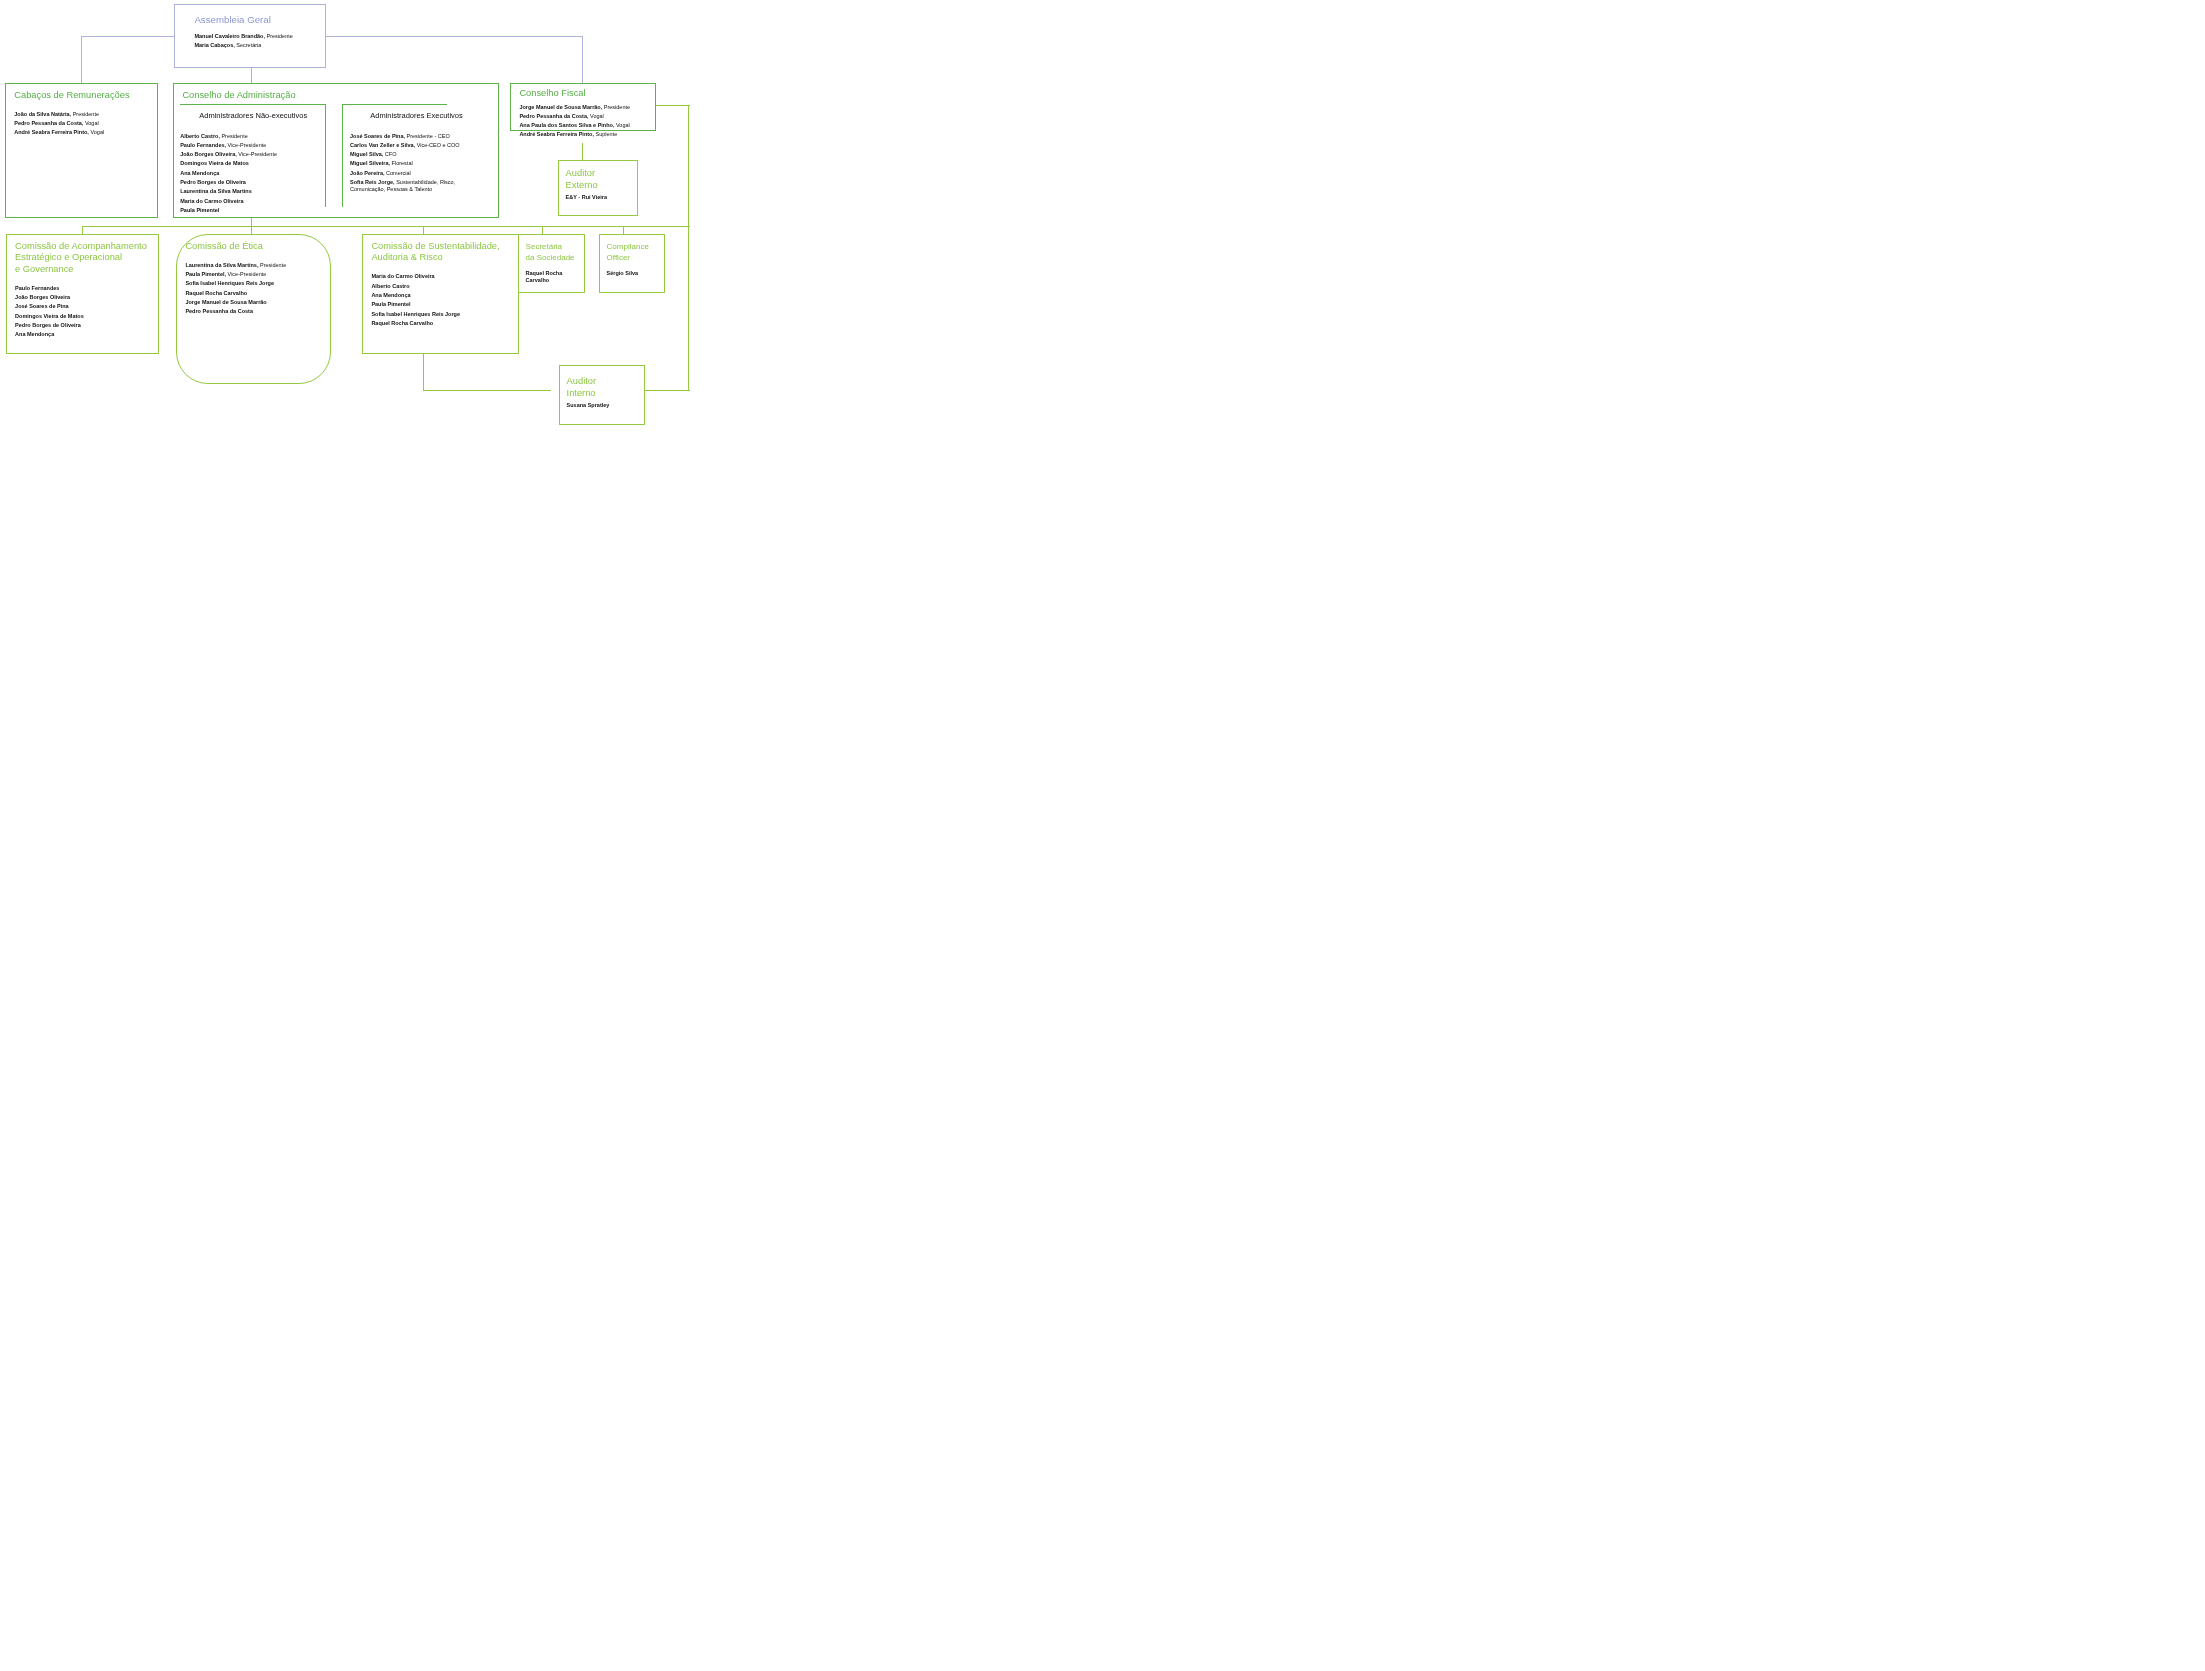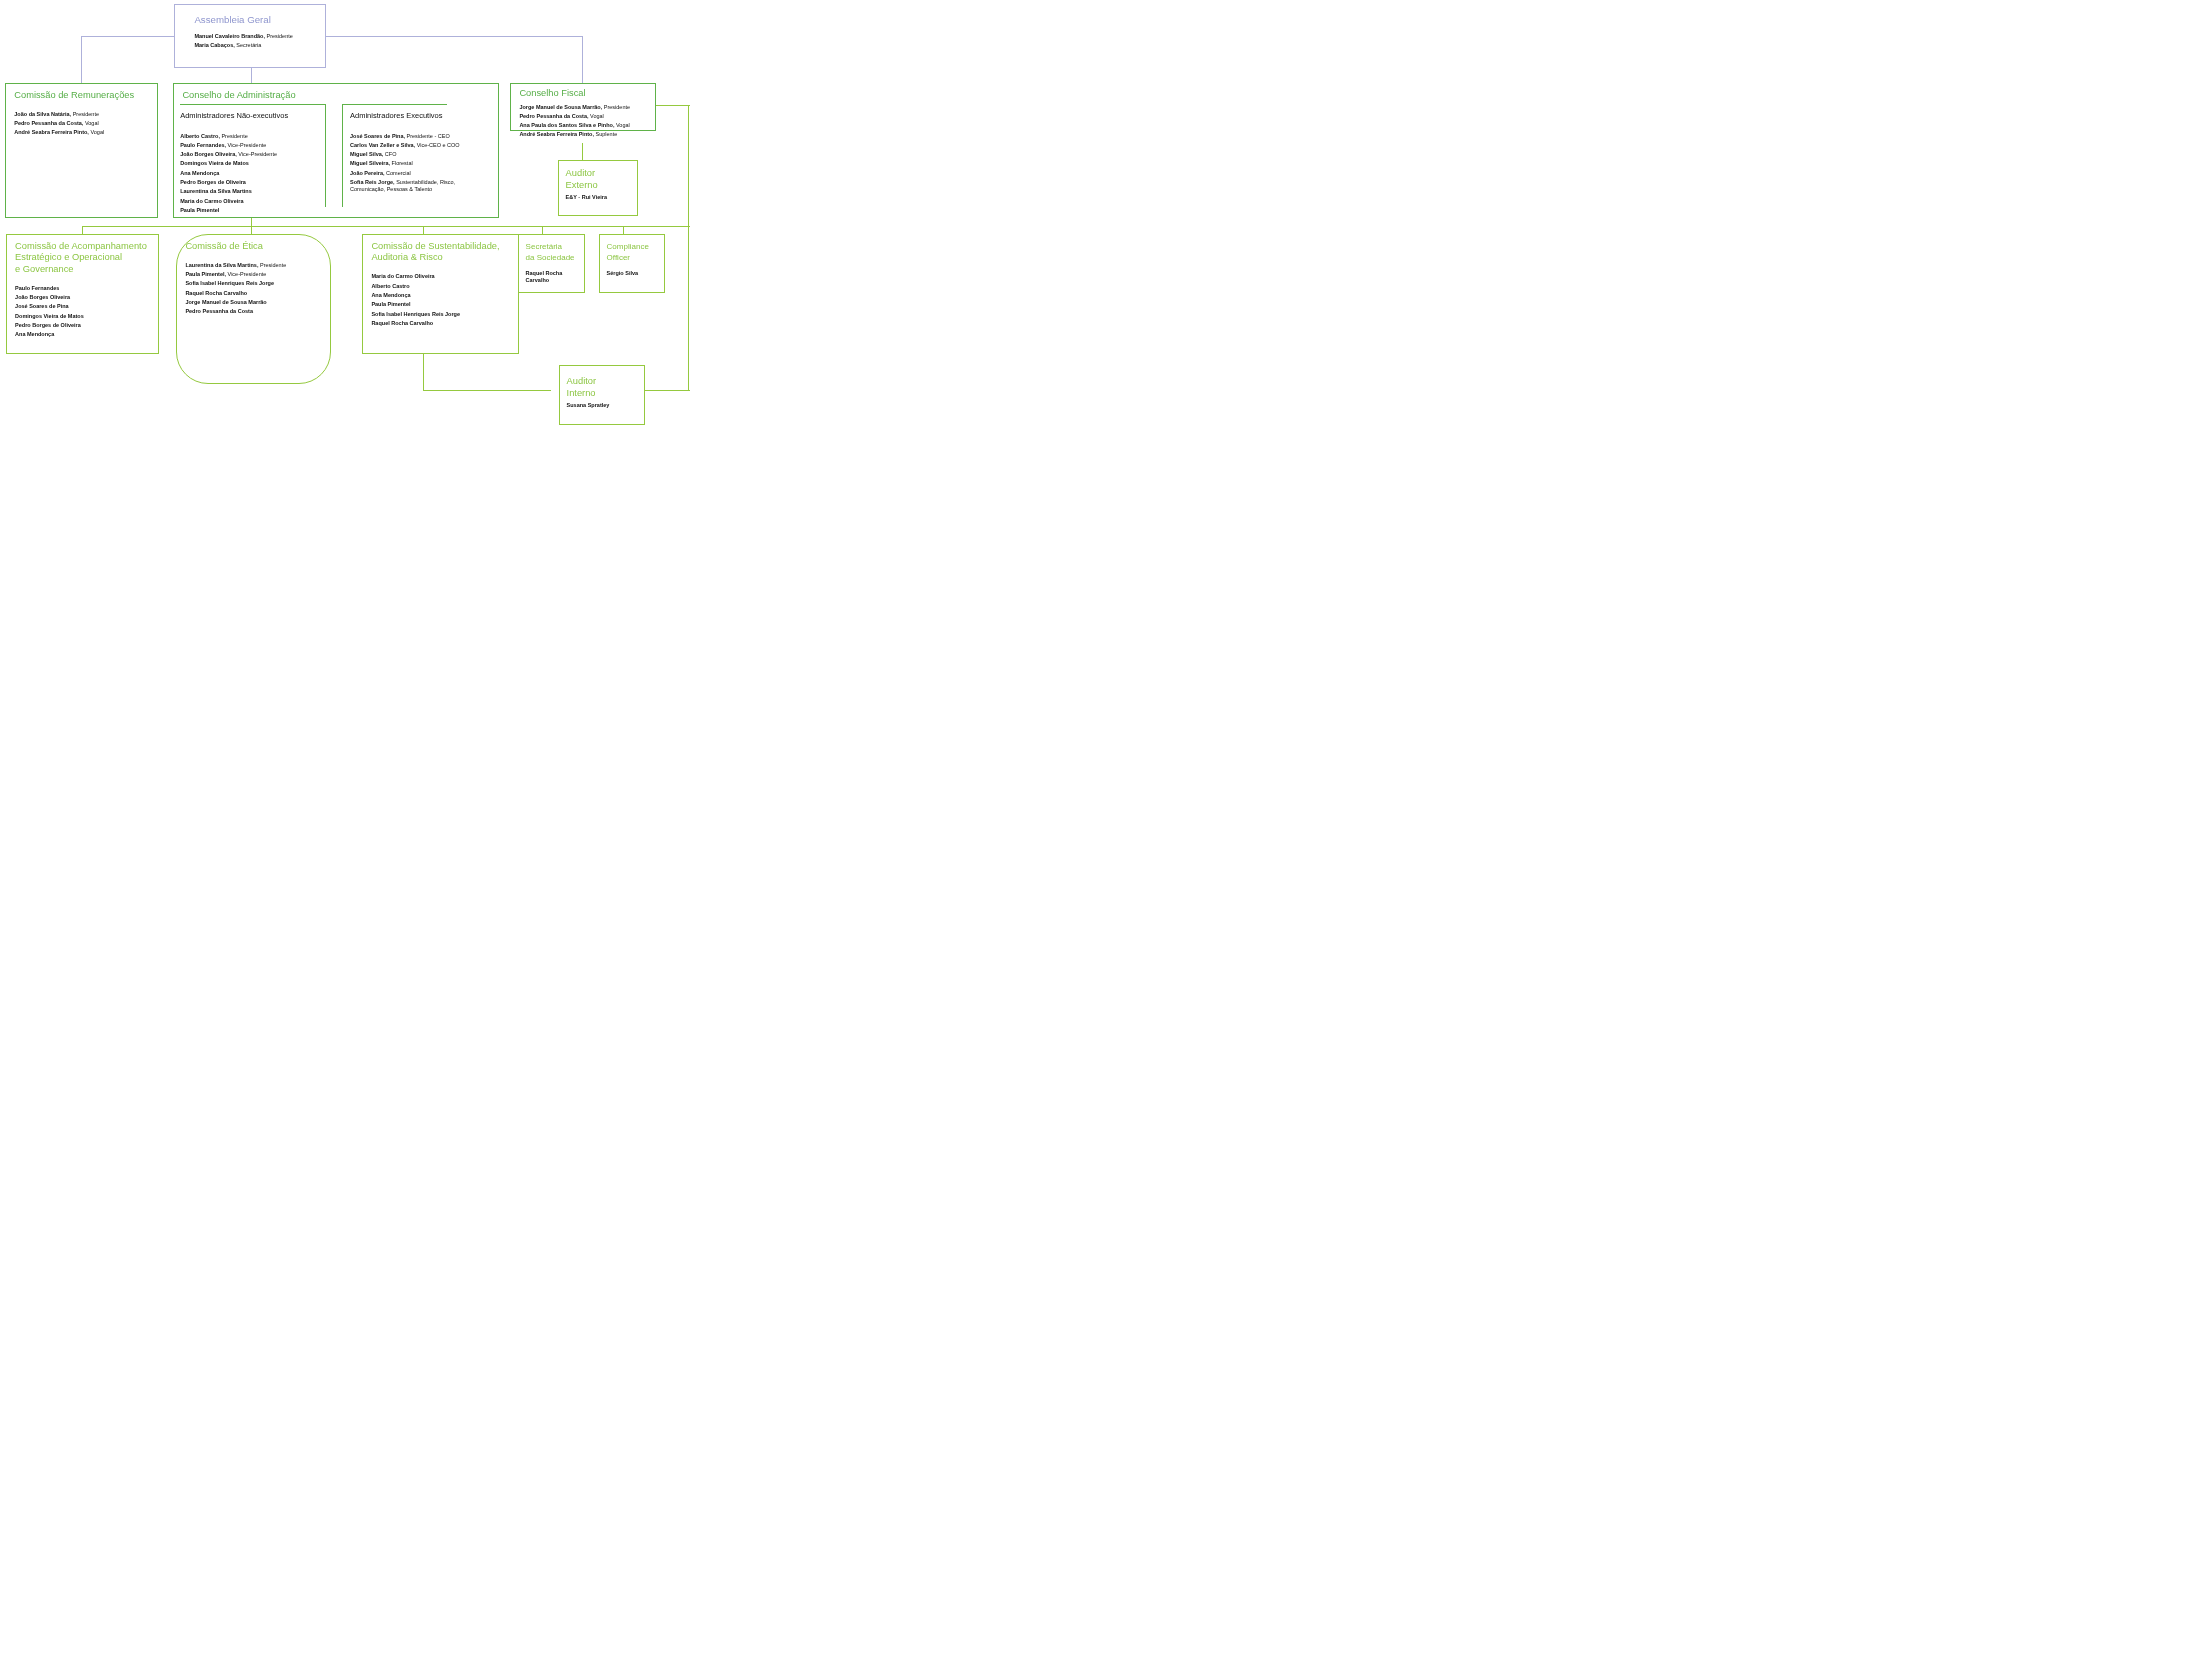--- a/index.html
+++ b/index.html
@@ -27,21 +27,21 @@
   .t.light{color:var(--greenLightText);}
   .t.pu{color:var(--purpleText); font-size:9.7px; line-height:11.5px; margin-bottom:7.5px;}
   .t.aud{color:var(--greenLightText); font-size:9.3px; line-height:12.3px; margin-bottom:3.1px;}
   .t.sm{color:var(--greenLightText); font-size:8px; line-height:11px; margin-bottom:7px;}
   .bx.fiscal{padding-top:4px;}
   .bx.fiscal .t{margin-bottom:4px;}
   .bx.tight{padding:5.7px 4.4px 0 6.6px;margin-left:8px;}
   .bx.auditor-interno{padding-top:8.8px;}
   .m{font-size:5.5px; line-height:7.5px; margin-bottom:1.8px; color:var(--text);}
   .m b{font-weight:700;}
-  .sub{font-size:7.5px; line-height:10px; color:var(--text); margin-bottom:11.5px; white-space:nowrap;}
+  .sub{font-size:7.5px; line-height:10px; color:var(--text); margin-bottom:11.5px; white-space:nowrap;text-align:center;}
   .col{position:absolute; top:27px; width:146px;}
   .col.exec{width:133px;}
 </style>
 </head>
 <body>
 
 <div class="canvas">
 
   <div class="ln pu" style="left:81px;top:36px;width:94px;height:0.9px;"></div>
   <div class="ln pu" style="left:81px;top:36px;width:0.9px;height:47px;"></div>
@@ -68,21 +68,21 @@
         <div>Assembleia Geral</div>
       </div>
     <div>
         <div class="m"><b>Manuel Cavaleiro Brandão,</b><span> Presidente</span></div>
         <div class="m"><b>Maria Cabaços,</b><span> Secretária</span></div>
       </div>
   </div>
 
   <div class="bx dark" style="left:4.9px;top:83px;width:153px;height:135px;">
     <div class="t">
-        <div>Comissão de Remunerações</div>
+        <div>Cabaços de Remunerações</div>
       </div>
     <div>
         <div class="m"><b>João da Silva Natária,</b><span> Presidente</span></div>
         <div class="m"><b>Pedro Pessanha da Costa,</b><span> Vogal</span></div>
         <div class="m"><b>André Seabra Ferreira Pinto,</b><span> Vogal</span></div>
       </div>
   </div>
 
   <div class="bx dark" style="left:173px;top:83px;width:326px;height:135px;">
     <div class="t">

